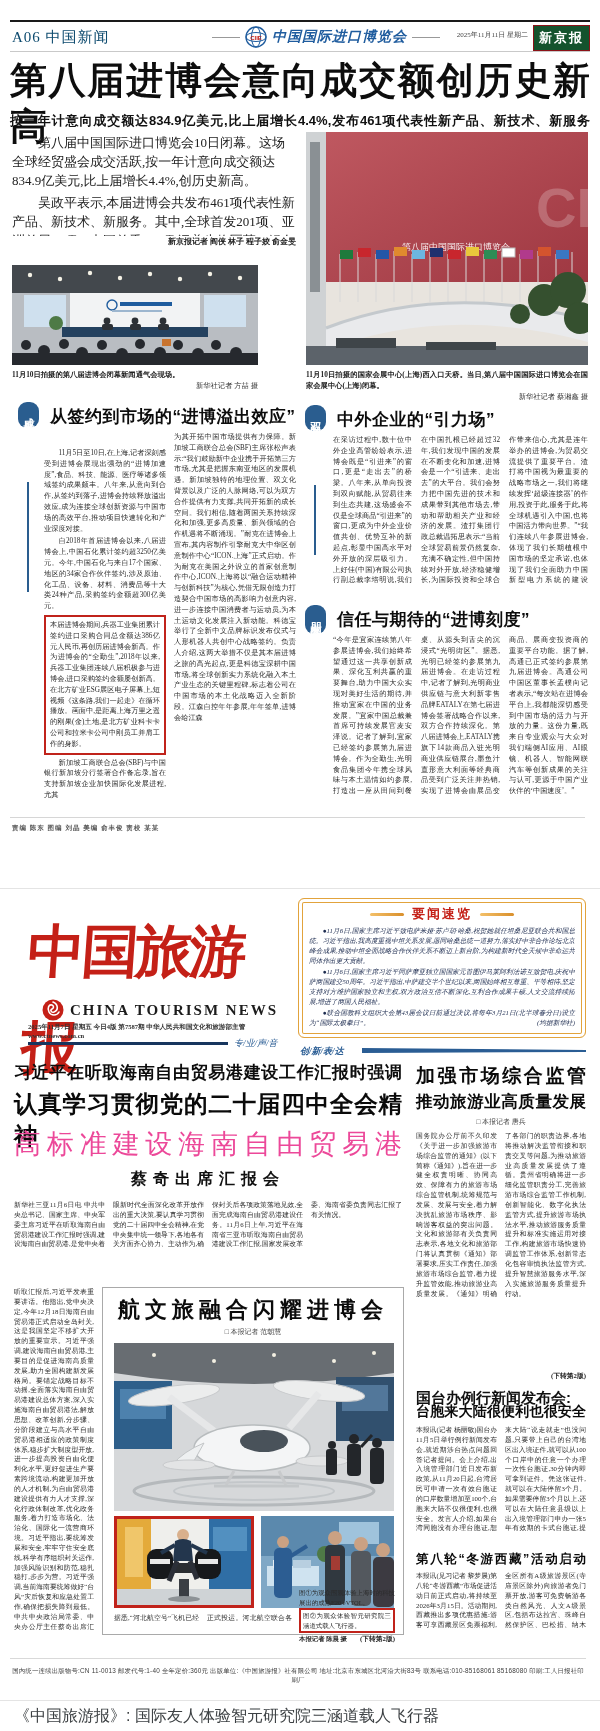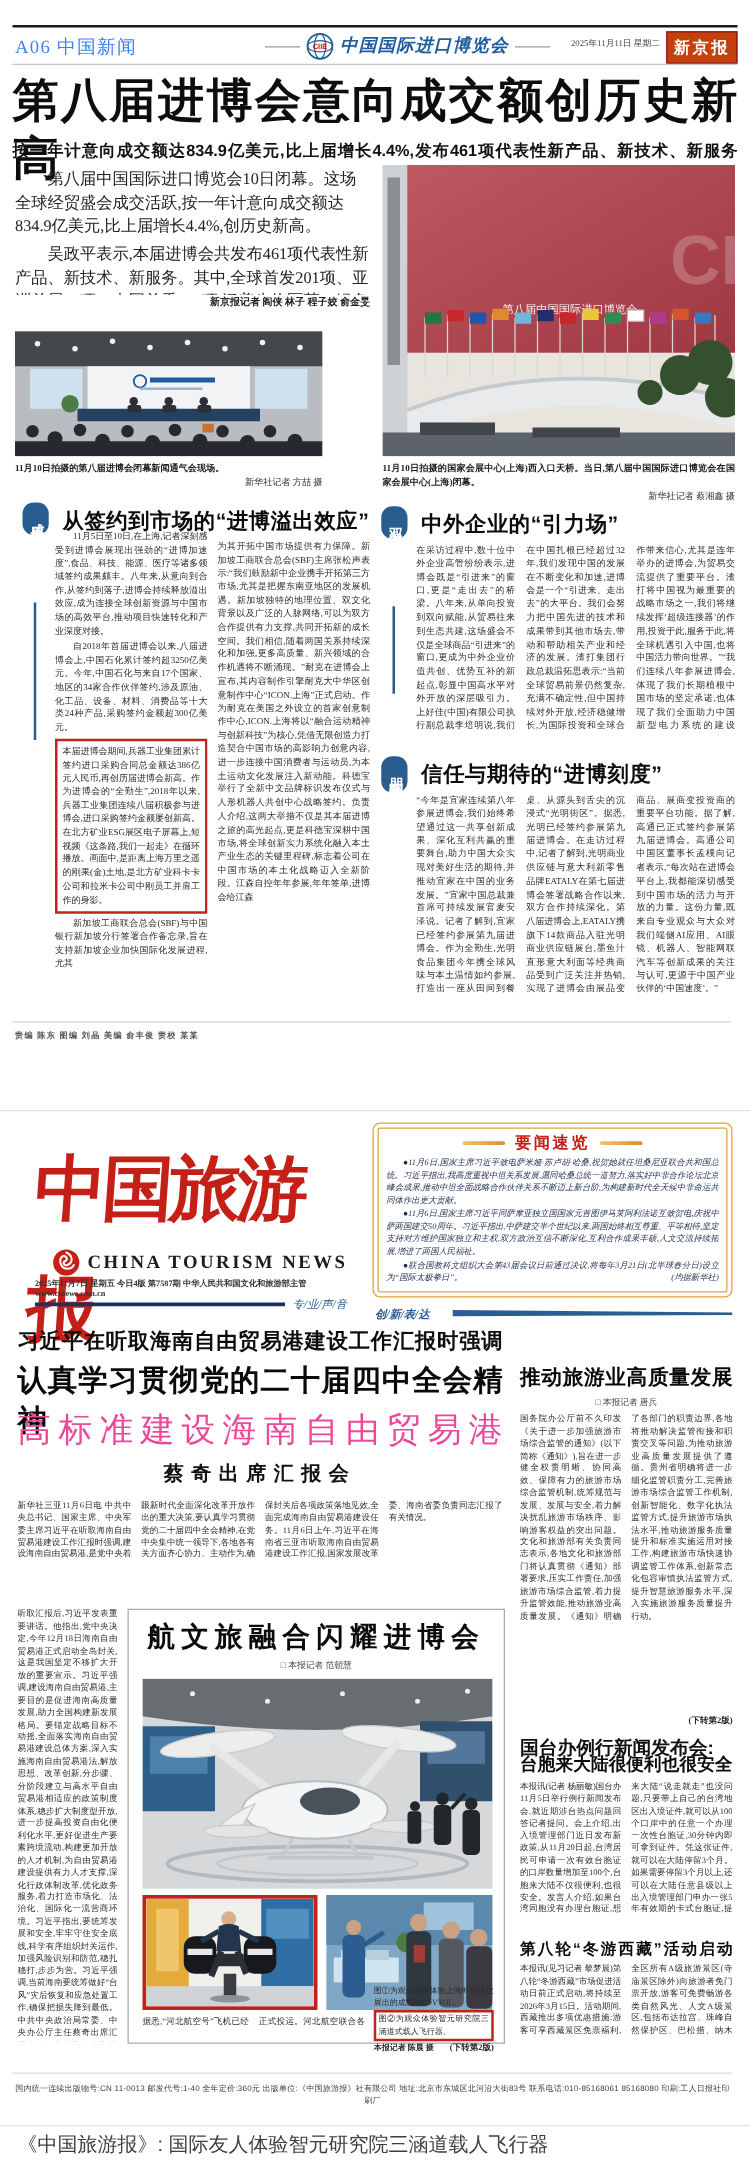--- a/index.html
+++ b/index.html
@@ -8,26 +8,26 @@
   .abs{position:absolute;}
   .jfull{text-align:justify;text-align-last:justify;}
   .small{font-size:7.2px;line-height:1.5;text-align:justify;color:#2b2b2b;}
   .tiny{font-size:6.8px;line-height:1.45;text-align:justify;color:#2b2b2b;}
   .sans{font-family:"Liberation Sans","DejaVu Sans",sans-serif;}
   .clip{overflow:hidden;}
   p{margin:0 0 2px 0;text-indent:2em;}
   
   .p1{top:20px;left:10px;width:580px;height:822px;background:#fff;}
   .p1-topline{top:0;left:0;width:580px;height:2px;background:#1a1a1a;}
-  .p1-pagelabel{top:8px;left:2px;font-size:15px;letter-spacing:1px;color:#3b82f6;}
+  .p1-pagelabel{top:8px;left:2px;font-size:15px;letter-spacing:1px;color:#0c4a6e;}
   .p1-banner{top:6px;left:150px;width:280px;display:flex;align-items:center;justify-content:flex-end;gap:5px;}
   .p1-banner .rule{flex:0 0 28px;height:1px;background:#999;}
   .p1-banner-text{font-size:14px;font-weight:bold;font-style:italic;color:#1f5c9e;letter-spacing:1px;white-space:nowrap;}
   .p1-date{top:10px;right:62px;font-size:7px;color:#444;}
-  .p1-redbox{top:5px;right:0;background:#c2410c;color:#fff;font-size:13px;font-weight:bold;
+  .p1-redbox{top:5px;right:0;background:#14532d;color:#fff;font-size:13px;font-weight:bold;
              padding:3px 5px;letter-spacing:2px;border:1px solid #8c1217;}
   .p1-hr{top:31px;left:0;width:580px;height:1px;background:#c9c9c9;}
   .p1-h1{top:38px;left:0;width:580px;font-size:37px;font-weight:bold;color:#0d0d0d;line-height:1.25;}
   .p1-h2{top:92px;left:0;width:580px;font-size:13px;font-weight:bold;color:#111;}
   .p1-lead{top:113px;left:2px;width:284px;height:103px;font-size:13px;line-height:1.48;}
   .p1-byline{top:216px;left:2px;width:284px;font-size:8px;font-weight:bold;text-align:right;color:#222;}
   .photo-frame{background:#eee;}
   .p1-cap{font-size:7.3px;font-weight:bold;line-height:1.5;color:#222;text-align:justify;}
   .cap-credit{display:block;text-align:right;font-weight:normal;color:#333;}
   
@@ -222,21 +222,21 @@
         </g>
     </svg>
     <div class="abs p1-cap" style="top:350px;left:296px;width:282px">
       <span>11月10日拍摄的国家会展中心(上海)西入口天桥。当日,第八届中国国际进口博览会在国家会展中心(上海)闭幕。</span>
       <span class="cap-credit">新华社记者 蔡湘鑫 摄</span>
     </div>
 
     <div class="abs vtag" style="top:382px;left:8px">成果落地</div>
     <div class="abs vline" style="top:462px;left:17px;height:110px"></div>
     <div class="abs art-h" style="top:385px;left:40px;width:246px">从签约到市场的“进博溢出效应”</div>
-    <div class="abs small clip" style="top:404px;left:34px;width:122px;height:370px">
+    <div class="abs small clip" style="top:428px;left:34px;width:122px;height:370px">
       <p>11月5日至10日,在上海,记者深刻感受到进博会展现出强劲的“进博加速度”,食品、科技、能源、医疗等诸多领域签约成果颇丰。八年来,从意向到合作,从签约到落子,进博会持续释放溢出效应,成为连接全球创新资源与中国市场的高效平台,推动项目快速转化和产业深度对接。</p>
       <p>自2018年首届进博会以来,八届进博会上,中国石化累计签约超3250亿美元。今年,中国石化与来自17个国家、地区的34家合作伙伴签约,涉及原油、化工品、设备、材料、消费品等十大类24种产品,采购签约金额超300亿美元。</p>
       <div class="highlight">本届进博会期间,兵器工业集团累计签约进口采购合同总金额达386亿元人民币,再创历届进博会新高。作为进博会的“全勤生”,2018年以来,兵器工业集团连续八届积极参与进博会,进口采购签约金额屡创新高。在北方矿业ESG展区电子屏幕上,短视频《这条路,我们一起走》在循环播放。画面中,是距离上海万里之遥的刚果(金)土地,是北方矿业科卡卡公司和拉米卡公司中刚员工并肩工作的身影。</div>
       <p>新加坡工商联合总会(SBF)与中国银行新加坡分行签署合作备忘录,旨在支持新加坡企业加快国际化发展进程,尤其</p>
     </div>
     <div class="abs small clip" style="top:412px;left:164px;width:122px;height:370px">为其开拓中国市场提供有力保障。新加坡工商联合总会(SBF)主席张松声表示:“我们鼓励新中企业携手开拓第三方市场,尤其是把握东南亚地区的发展机遇。新加坡独特的地理位置、双文化背景以及广泛的人脉网络,可以为双方合作提供有力支撑,共同开拓新的成长空间。我们相信,随着两国关系持续深化和加强,更多高质量、新兴领域的合作机遇将不断涌现。”耐克在进博会上宣布,其内容制作引擎耐克大中华区创意制作中心“ICON.上海”正式启动。作为耐克在美国之外设立的首家创意制作中心,ICON.上海将以“融合运动精神与创新科技”为核心,凭借无限创造力打造契合中国市场的高影响力创意内容,进一步连接中国消费者与运动员,为本土运动文化发展注入新动能。科德宝举行了全新中文品牌标识发布仪式与人形机器人共创中心战略签约。负责人介绍,这两大举措不仅是其本届进博之旅的高光起点,更是科德宝深耕中国市场,将全球创新实力系统化融入本土产业生态的关键里程碑,标志着公司在中国市场的本土化战略迈入全新阶段。江森自控年年参展,年年签单,进博会给江森</div>
 
     <div class="abs vtag" style="top:385px;left:295px">双向奔赴</div>
     <div class="abs vline" style="top:465px;left:304px;height:70px"></div>
     <div class="abs art-h" style="top:388px;left:327px;width:250px">中外企业的“引力场”</div>
@@ -389,20 +389,21 @@
       <div class="abs p2-capcol" style="top:300px;left:196px;width:96px">
         <div>图①为观众围观体验上海时的科技展出的成熟E20 eVTOL。</div>
         <div class="redcap">图②为观众体验智元研究院三涵道式载人飞行器。</div>
         <div style="display:flex;justify-content:space-between">
           <span style="font-weight:bold">本报记者 陈晨 摄</span>
           <span class="turn">(下转第2版)</span>
         </div>
       </div>
     </div>
 
+    <div class="abs rc-h2 jfull" style="top:168px;left:406px;width:170px">加强市场综合监管</div>
     <div class="abs rc-h2 jfull" style="top:196px;left:406px;width:170px;font-size:16.5px">推动旅游业高质量发展</div>
     <div class="abs rc-by" style="top:222px;left:406px;width:170px">□ 本报记者 唐兵</div>
     <div class="abs tiny cols2 clip" style="top:236px;left:406px;width:170px;height:238px">国务院办公厅前不久印发《关于进一步加强旅游市场综合监管的通知》(以下简称《通知》),旨在进一步健全权责明晰、协同高效、保障有力的旅游市场综合监管机制,统筹规范与发展、发展与安全,着力解决扰乱旅游市场秩序、影响游客权益的突出问题。文化和旅游部有关负责同志表示,各地文化和旅游部门将认真贯彻《通知》部署要求,压实工作责任,加强旅游市场综合监管,着力提升监管效能,推动旅游业高质量发展。《通知》明确了各部门的职责边界,各地将推动解决监管衔接和职责交叉等问题,为推动旅游业高质量发展提供了遵循。贵州省明确将进一步细化监管职责分工,完善旅游市场综合监管工作机制,创新智能化、数字化执法监管方式,提升旅游市场执法水平,推动旅游服务质量提升和标准实施运用对接工作,构建旅游市场快速协调监管工作体系,创新常态化包容审慎执法监管方式,提升智慧旅游服务水平,深入实施旅游服务质量提升行动。</div>
     <div class="abs turn" style="top:476px;left:406px;width:170px">(下转第2版)</div>
 
     <div class="abs sans" style="top:494px;left:406px;width:170px;font-size:15px;font-weight:bold;color:#111">国台办例行新闻发布会:</div>
     <div class="abs rc-h2 jfull" style="top:508px;left:406px;width:170px;font-size:14px">台胞来大陆很便利也很安全</div>
     <div class="abs tiny cols2 clip" style="top:530px;left:406px;width:170px;height:118px">本报讯(记者 杨丽敏)国台办11月5日举行例行新闻发布会,就近期涉台热点问题回答记者提问。会上介绍,出入境管理部门近日发布新政策,从11月20日起,台湾居民可申请一次有效台胞证的口岸数量增加至100个,台胞来大陆不仅很便利,也很安全。发言人介绍,如果台湾同胞没有办理台胞证,想来大陆“说走就走”也没问题,只要带上自己的台湾地区出入境证件,就可以从100个口岸中的任意一个办理一次性台胞证,30分钟内即可拿到证件。凭这张证件,就可以在大陆停留3个月。如果需要停留3个月以上,还可以在大陆任意县级以上出入境管理部门申办一张5年有效期的卡式台胞证,提交申请表和相关证件材料后,最快4天即可领取证件。台湾同胞还可以通过台湾各地旅行社代办一张卡式台胞证,不用再办理其他任何手续,即可随时来往大陆。“对于从未来过大陆的台湾‘首来族’朋友,不仅办证更加便捷,还能上千个景区可以免门票游览。”国台办新闻发言人表示,“台胞来大陆办证或迁居无论出入证,都不会在证件上做任何标注,大陆有关部门会依法依规保护好台湾同胞的个人信息安全。一家人没有隔夜仇,我们欢迎广大台湾同胞常来大陆走一走、看一看,在亲身体验中感受大陆社会的真实情况,亲身感受大陆同胞的深情厚谊。”</div>
 
     <div class="abs rc-h2 jfull" style="top:656px;left:406px;width:170px;font-size:12.5px">第八轮“冬游西藏”活动启动</div>

